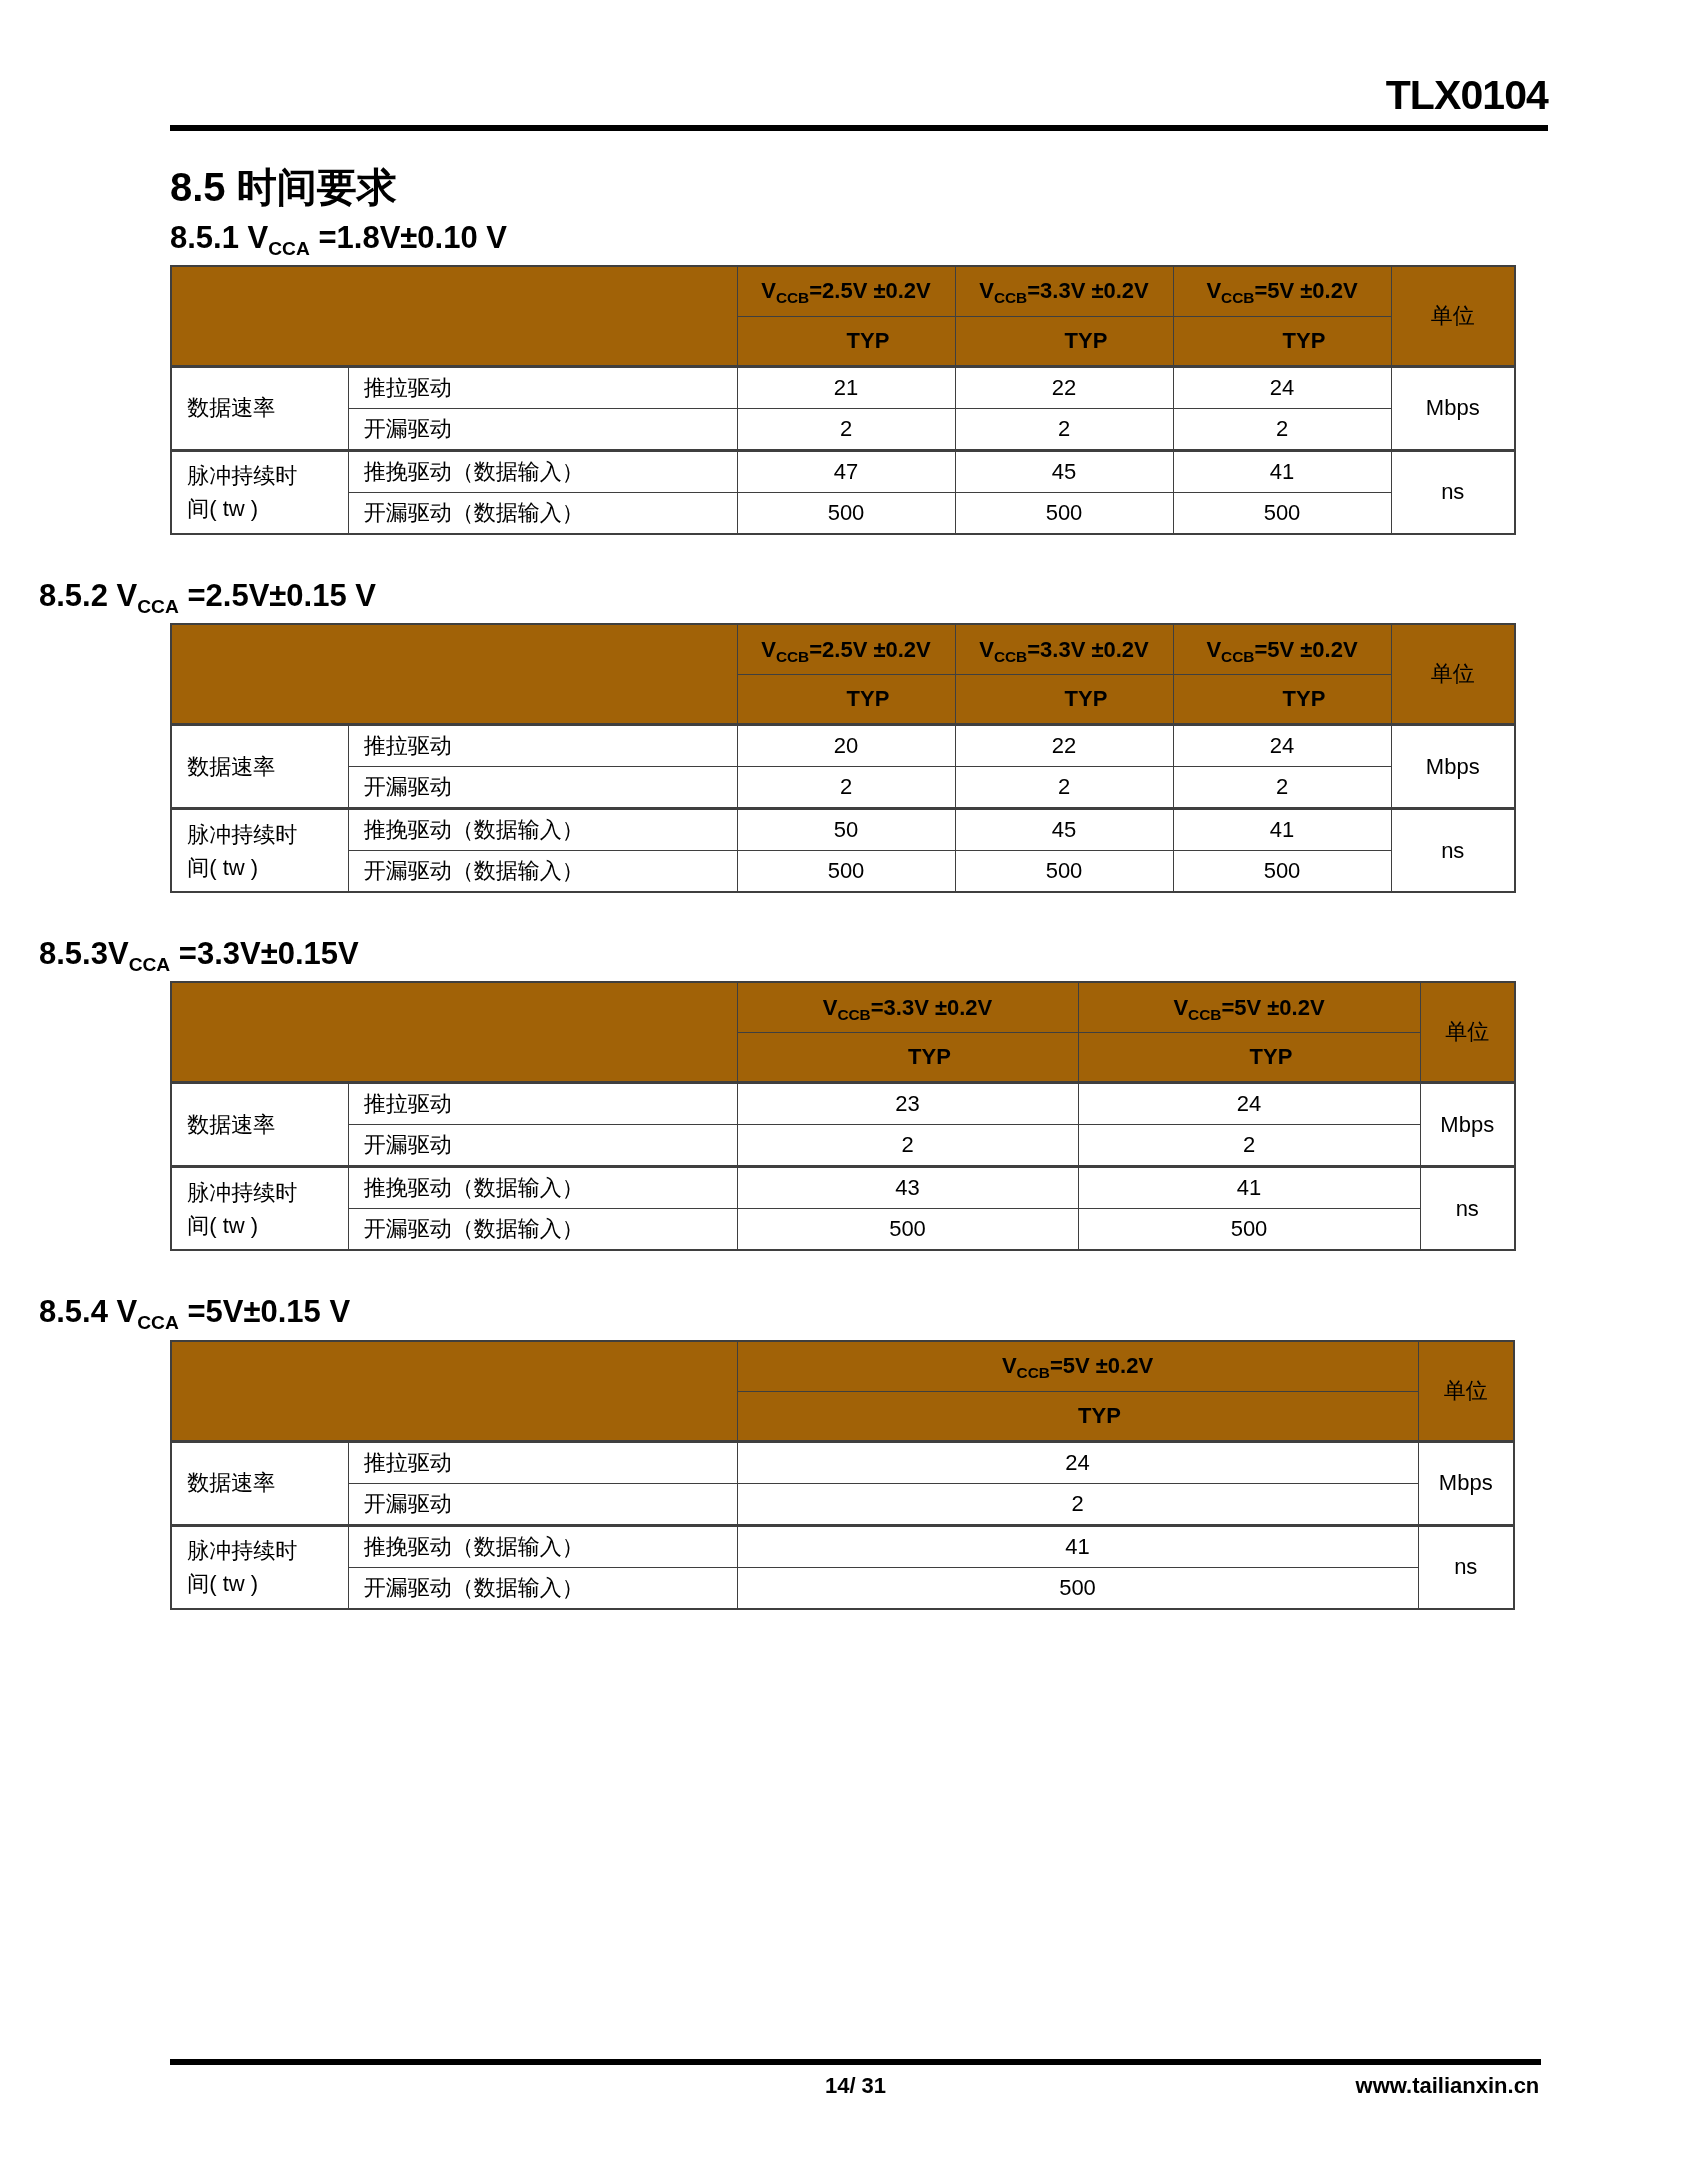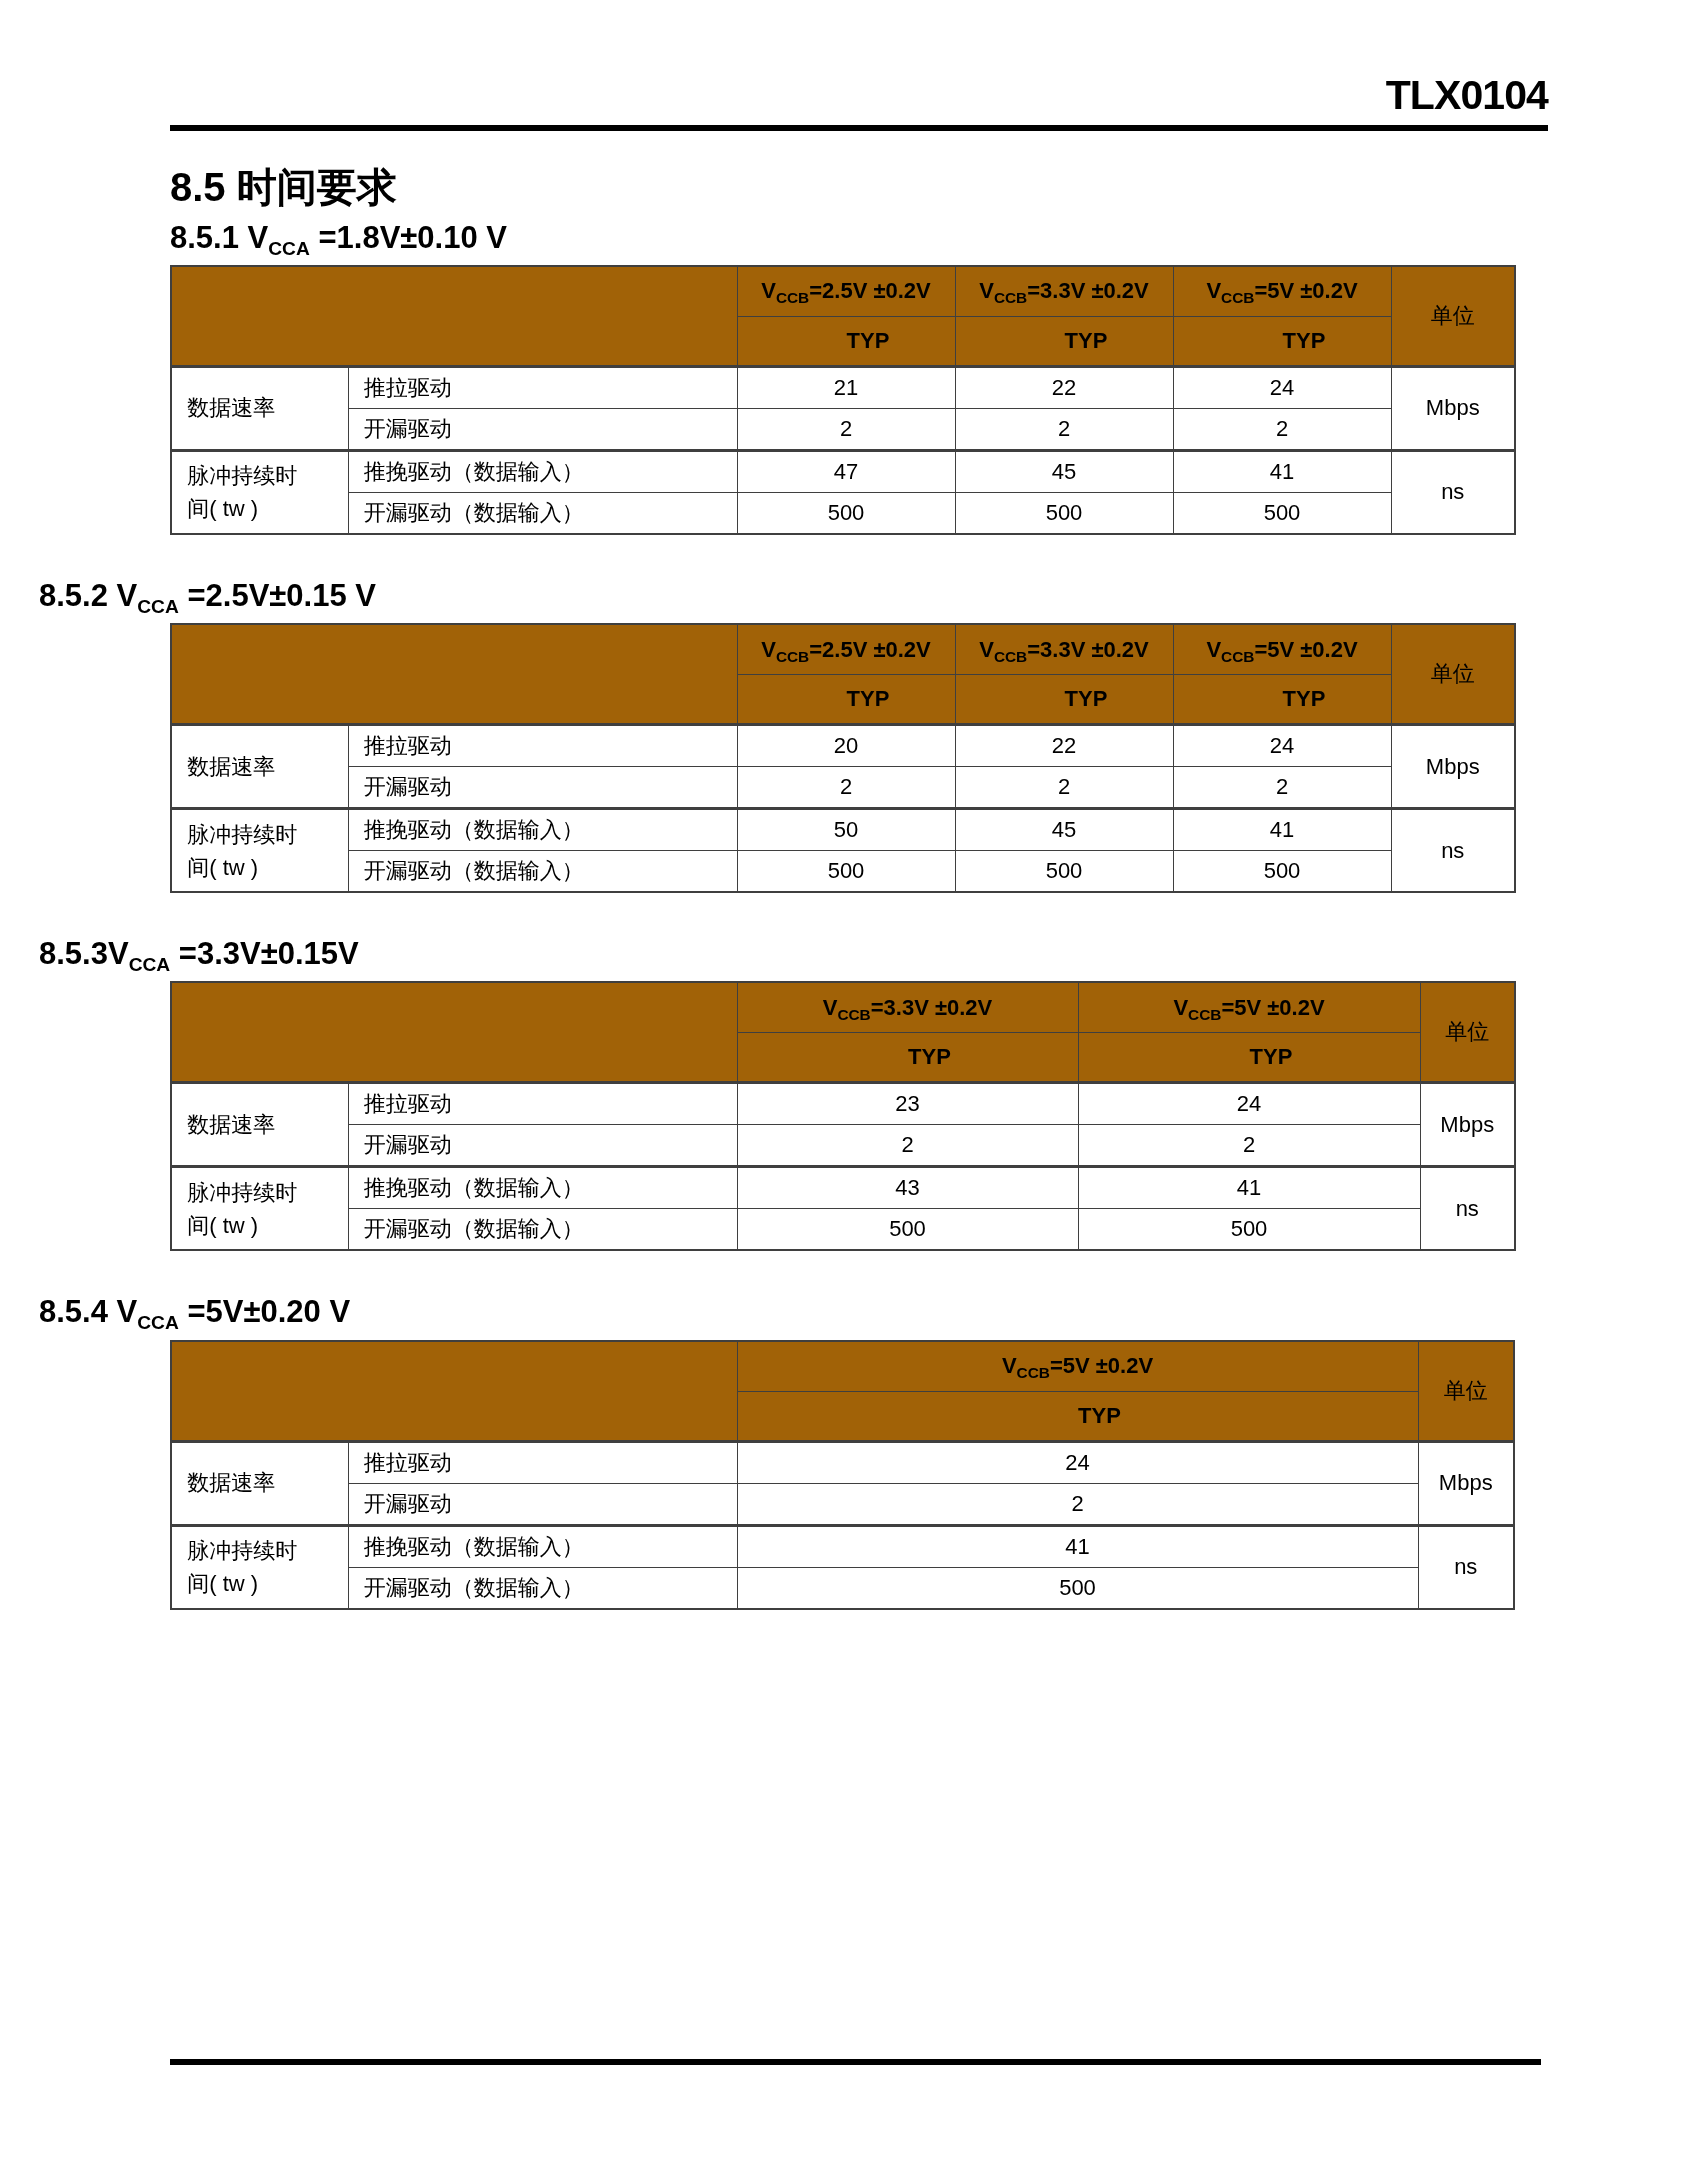--- a/index.html
+++ b/index.html
@@ -210,21 +210,21 @@
       <td class="unitv" rowspan="2">ns</td>
     </tr>
     <tr class="br">
       <td class="rlabel">开漏驱动（数据输入）</td>
       <td class="val">500</td>
       <td class="val">500</td>
     </tr>
   </tbody>
 </table>
 
-<div class="h2 spaced"><span>8.5.4 V</span><sub>CCA</sub><span> =5V±0.20 V</span></div>
+<div class="h2 spaced"><span>8.5.4 V</span><sub>CCA</sub><span> =5V±0.15 V</span></div>
 
 <table class="spec">
   <colgroup>
       <col style="width:177px">
       <col style="width:389px">
       <col style="width:681px">
       <col style="width:96px">
     </colgroup>
   <tbody>
     <tr class="h1r">
@@ -254,14 +254,18 @@
     </tr>
     <tr class="br">
       <td class="rlabel">开漏驱动（数据输入）</td>
       <td class="val">500</td>
     </tr>
   </tbody>
 </table>
 
 <div class="footer">
   <div class="footer-rule"></div>
+  <div class="footer-row">
+    <span>14/ 31</span>
+    <span class="footer-site">www.tailianxin.cn</span>
+  </div>
 </div>
 
 
 </body></html>

